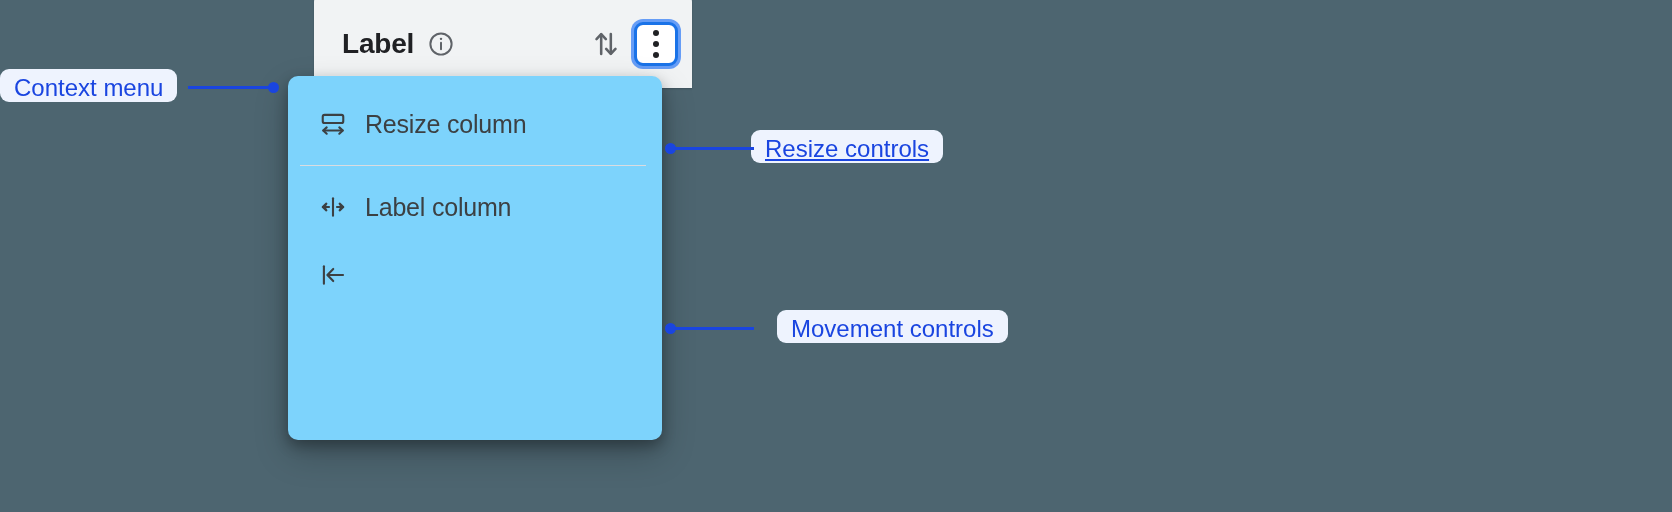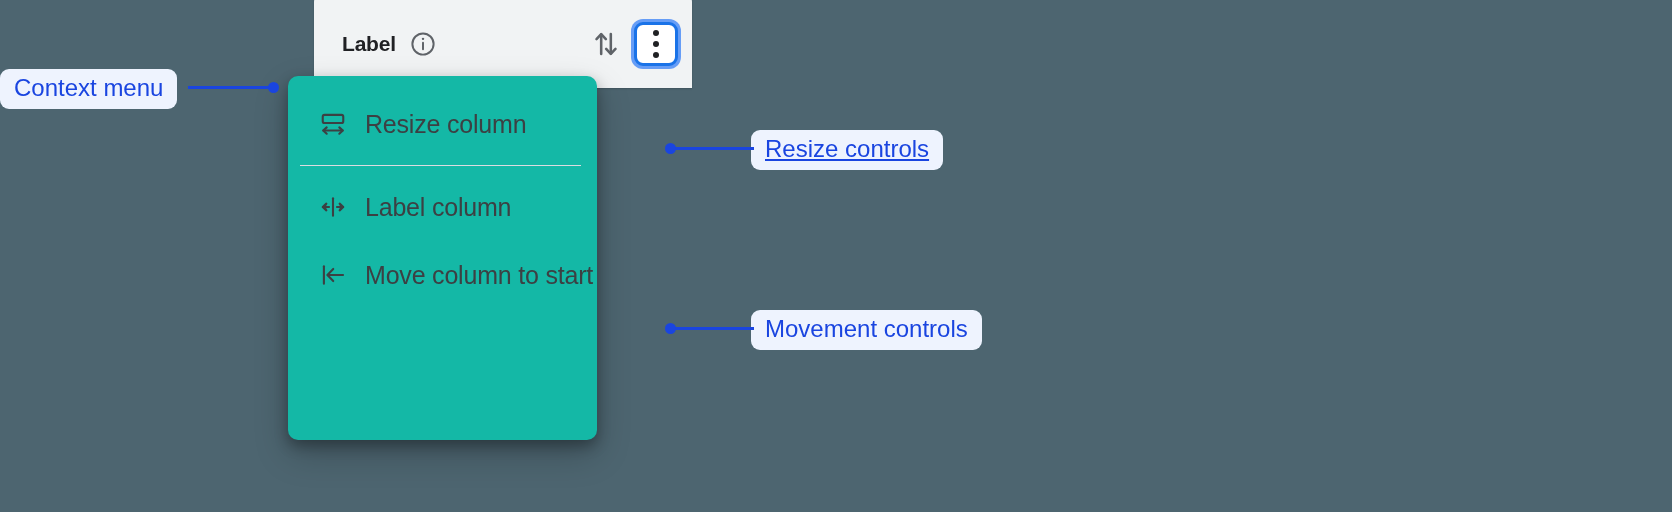--- a/index.html
+++ b/index.html
@@ -24,21 +24,21 @@
     height: 96px;
     background: #f1f3f4;
     border-radius: 10px 10px 0 0;
     box-shadow: 0 1px 2px rgba(0,0,0,0.18);
     display: flex;
     align-items: center;
     box-sizing: border-box;
     padding: 8px 14px 0 28px;
   }
   #column-header .hdr-title {
-    font-size: 21px;
+    font-size: 28px;
     font-weight: bold;
     color: #202124;
     letter-spacing: -0.2px;
     white-space: nowrap;
   }
   .info-icon-wrap {
     margin-left: 13px;
     display: flex;
     align-items: center;
     justify-content: center;
@@ -73,23 +73,23 @@
     height: 6px;
     border-radius: 50%;
     background: #202124;
   }
 
   
   #context-menu {
     position: absolute;
     left: 288px;
     top: 76px;
-    width: 309px;
+    width: 374px;
     height: 364px;
-    background: #14b8a6;
+    background: #7dd3fc;
     border-radius: 10px;
     box-shadow: 0 6px 14px rgba(0,0,0,0.30), 0 14px 34px rgba(0,0,0,0.22);
     box-sizing: border-box;
     padding-top: 14px;
     overflow: hidden;
   }
   .menu-item {
     height: 68px;
     display: flex;
     align-items: center;
@@ -118,21 +118,21 @@
     margin: 7px 16px 7px 12px;
   }
 
   
   .callout-badge {
     position: absolute;
     background: #eef3fe;
     color: #1a45e0;
     font-size: 24px;
     border-radius: 9px;
-    padding: 7px 14px 9px 14px;
+    padding: 7px 14px 2px 14px;
     white-space: nowrap;
     line-height: 1;
     box-sizing: border-box;
   }
   .callout-line {
     position: absolute;
     height: 3px;
     background: #1a45e0;
   }
   .callout-dot {
@@ -145,21 +145,21 @@
 
   
   #callout-context-menu-badge { left: 0px;   top: 69px;  }
   #callout-context-menu-line  { left: 188px; top: 86px;  width: 86px; }
   #callout-context-menu-dot   { left: 268px; top: 82px;  }
 
   #callout-resize-badge { left: 751px; top: 130px; text-decoration: underline; }
   #callout-resize-line  { left: 670px; top: 147px; width: 84px; }
   #callout-resize-dot   { left: 665px; top: 143px; }
 
-  #callout-movement-badge { left: 751px; top: 310px; text-align: right; }
+  #callout-movement-badge { left: 777px; top: 310px; text-align: right; }
   #callout-movement-line  { left: 670px; top: 327px; width: 84px; }
   #callout-movement-dot   { left: 665px; top: 323px; }
 </style>
 </head>
 <body>
 
 <div id="column-header">
 
   <span class="hdr-title">Label</span>
 
@@ -220,21 +220,20 @@
   </div>
 
   <div class="menu-item">
     <span class="mi-icon">
       <svg width="28" height="28" viewBox="0 0 24 24" fill="none" stroke="#3c4043" stroke-width="1.8" stroke-linecap="round" stroke-linejoin="round">
         <line x1="4.2" y1="4.6" x2="4.2" y2="19.4"></line>
         <line x1="20.6" y1="12" x2="7.6" y2="12"></line>
         <polyline points="12.2,6.8 7.2,12 12.2,17.2"></polyline>
       </svg>
     </span>
-    <span class="mi-label">Move column to start</span>
   </div>
 
 </div>
 
 <div id="callout-context-menu-badge" class="callout-badge">Context menu</div>
 <div id="callout-context-menu-line" class="callout-line"></div>
 <div id="callout-context-menu-dot" class="callout-dot"></div>
 
 <div id="callout-resize-badge" class="callout-badge">Resize controls</div>
 <div id="callout-resize-line" class="callout-line"></div>

